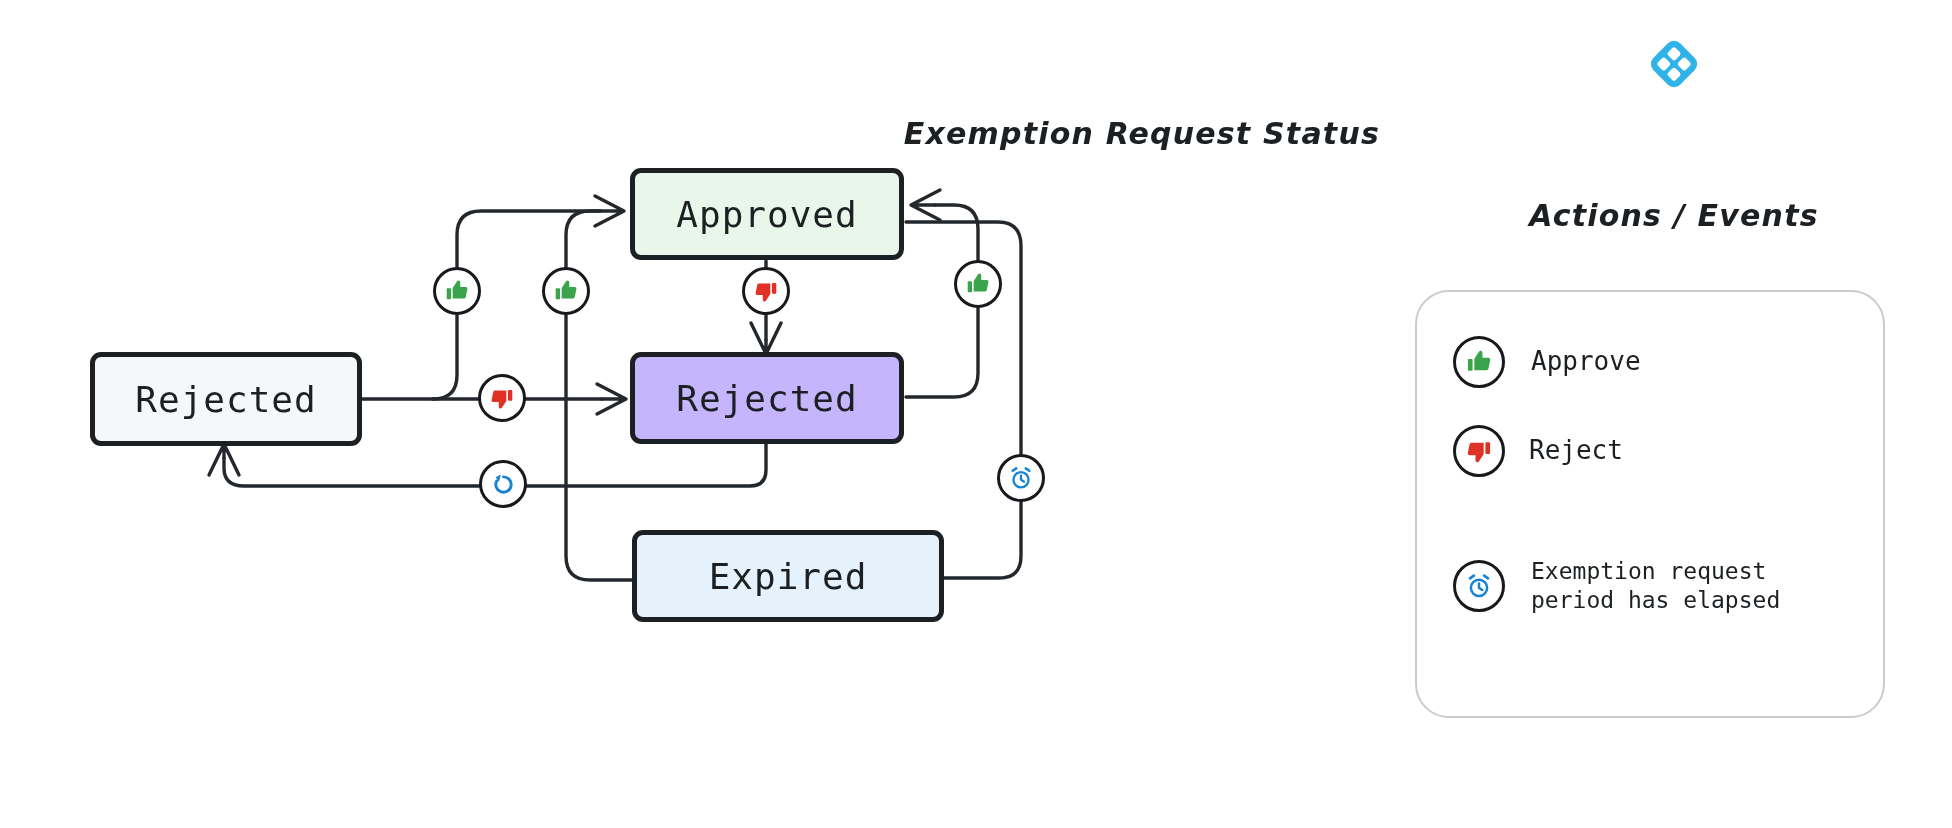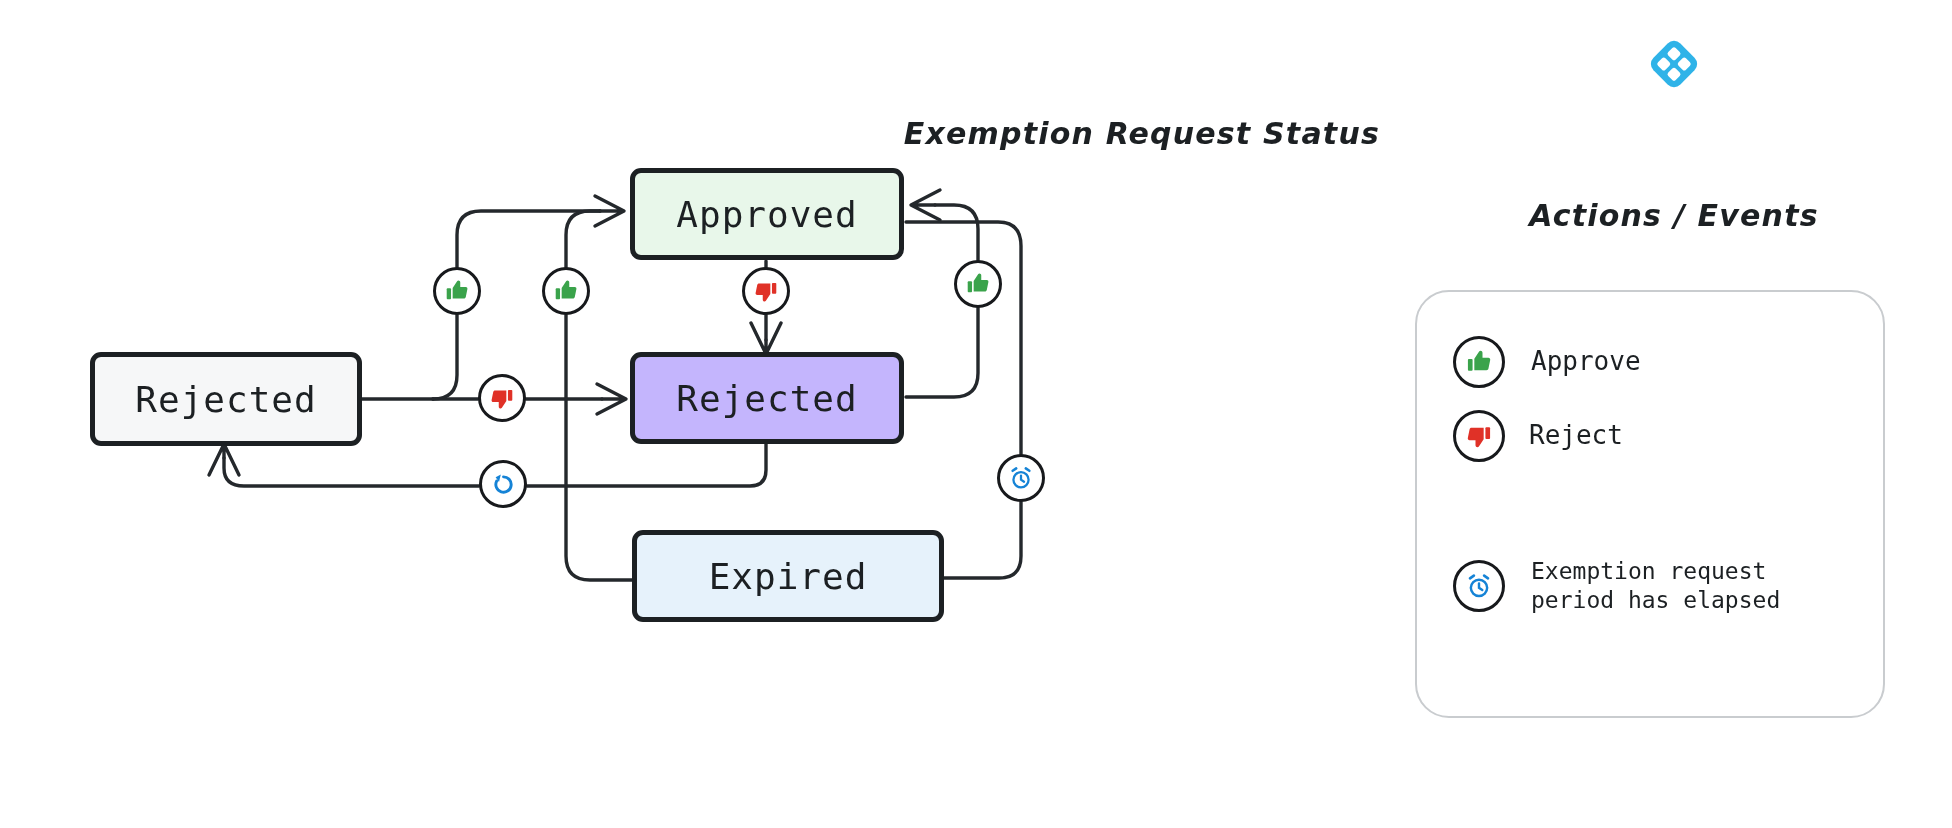--- a/index.html
+++ b/index.html
@@ -230,21 +230,21 @@
         <svg width="28" height="28" viewBox="0 0 24 24">
             <g fill="#3aa34b">
               <rect x="2.5" y="9.5" width="4" height="10" rx="0.8"></rect>
               <path d="M8 19.5V9.2l4.1-6.2c.9-1.3 2.9-.6 2.9 1v4.3h5.1c1 0 1.7.9 1.5 1.9l-1.5 7.4c-.15.8-.85 1.4-1.7 1.4H8z"></path>
             </g>
           </svg>
       </span>
       <span class="legend-label">Approve</span>
     </div>
 
-    <div class="legend-item" style="top:118px;gap:24px;">
+    <div class="legend-item" style="top:133px;gap:24px;">
       <span class="legend-badge">
         <svg width="28" height="28" viewBox="0 0 24 24">
             <g fill="#e03127">
               <rect x="17.5" y="4.5" width="4" height="10" rx="0.8"></rect>
               <path d="M16 4.5v10.3l-4.1 6.2c-.9 1.3-2.9.6-2.9-1v-4.3H3.9c-1 0-1.7-.9-1.5-1.9l1.5-7.4c.15-.8.85-1.4 1.7-1.4H16z"></path>
             </g>
           </svg>
       </span>
       <span class="legend-label">Reject</span>
     </div>

